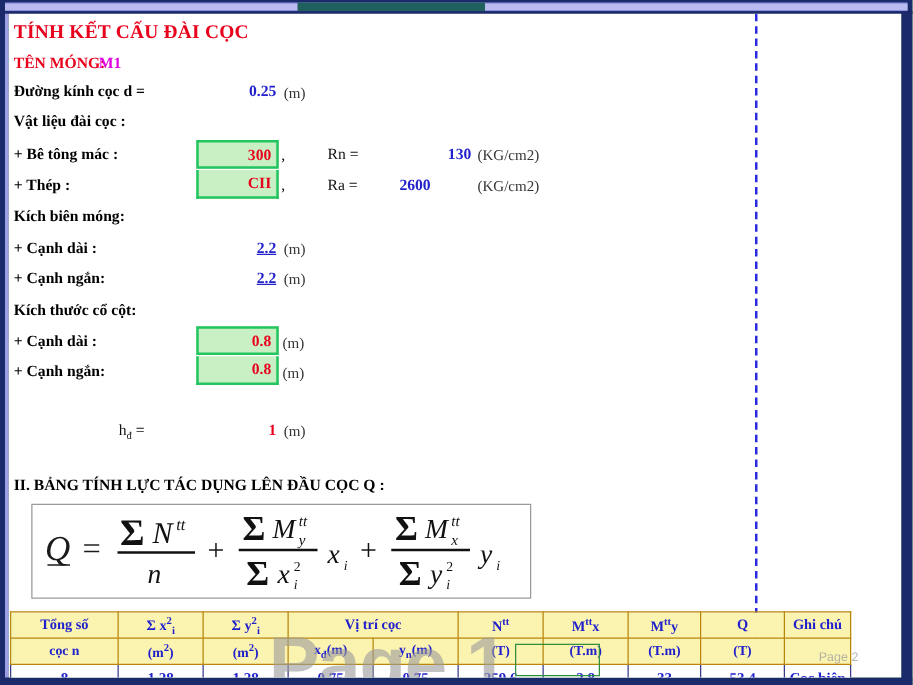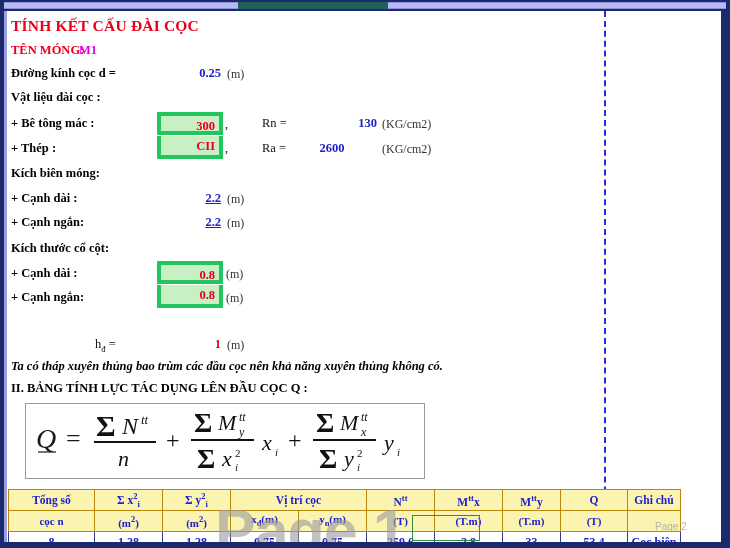--- a/index.html
+++ b/index.html
@@ -37,21 +37,21 @@
   .vblue{font-weight:bold;font-size:12.5px;color:#2020cc;}
   .vred{font-weight:bold;font-size:12.5px;color:#e8001c;}
   .unit{font-size:12px;color:#333333;font-weight:normal;}
   .plain{font-size:12.5px;color:#111111;}
   .ital{font-style:italic;font-weight:bold;font-size:12.5px;color:#000;}
   .sec{font-weight:bold;font-size:12.5px;color:#000;}
   sub{font-size:8.5px;}
   sup{font-size:8.5px;}
 
   
-  .gbox{position:absolute;background:#c8f0c4;border:4px solid #22c55e;
+  .gbox{position:absolute;background:#c8f0c4;border:2px solid #22c55e;
         box-sizing:border-box;text-align:right;}
   .gbox span{display:block;padding-right:4px;line-height:1;}
 
   
   .fbox{position:absolute;left:18px;top:392px;width:400px;height:76px;
         background:#ffffff;border:1px solid #9a9a9a;box-sizing:border-box;}
   .fml{position:absolute;left:0;top:0;width:400px;height:74px;}
   .fml svg{display:block;}
 
   
@@ -144,21 +144,20 @@
     </div>
     <div class="row unit" style="left:219px;top:280px;">(m)</div>
 
 
     <div class="row plain" style="left:88px;top:326px;">
       <span>h</span><sub>đ</sub><span> =</span>
     </div>
     <div class="row vred" style="left:162px;top:326px;width:52px;text-align:right;">1</div>
     <div class="row unit" style="left:220px;top:327px;">(m)</div>
 
-    <div class="row ital" style="left:4px;top:348px;">Ta có tháp xuyên thủng bao trùm các đầu cọc nên khả năng xuyên thủng không có.</div>
 
     <div class="row sec" style="left:4px;top:370px;">II. BẢNG TÍNH LỰC TÁC DỤNG LÊN ĐẦU CỌC Q :</div>
 
     <div class="fbox">
       <div class="fml">
         <svg width="400" height="74" viewBox="0 0 400 74" xmlns="http://www.w3.org/2000/svg" font-family="Liberation Serif, serif">
 
           <text x="10" y="44" font-size="28" font-style="italic" fill="#1a1a1a">Q</text>
           <line x1="12" y1="48" x2="30" y2="48" stroke="#1a1a1a" stroke-width="1.2"></line>
           <text x="40" y="43" font-size="26" fill="#1a1a1a">=</text>

